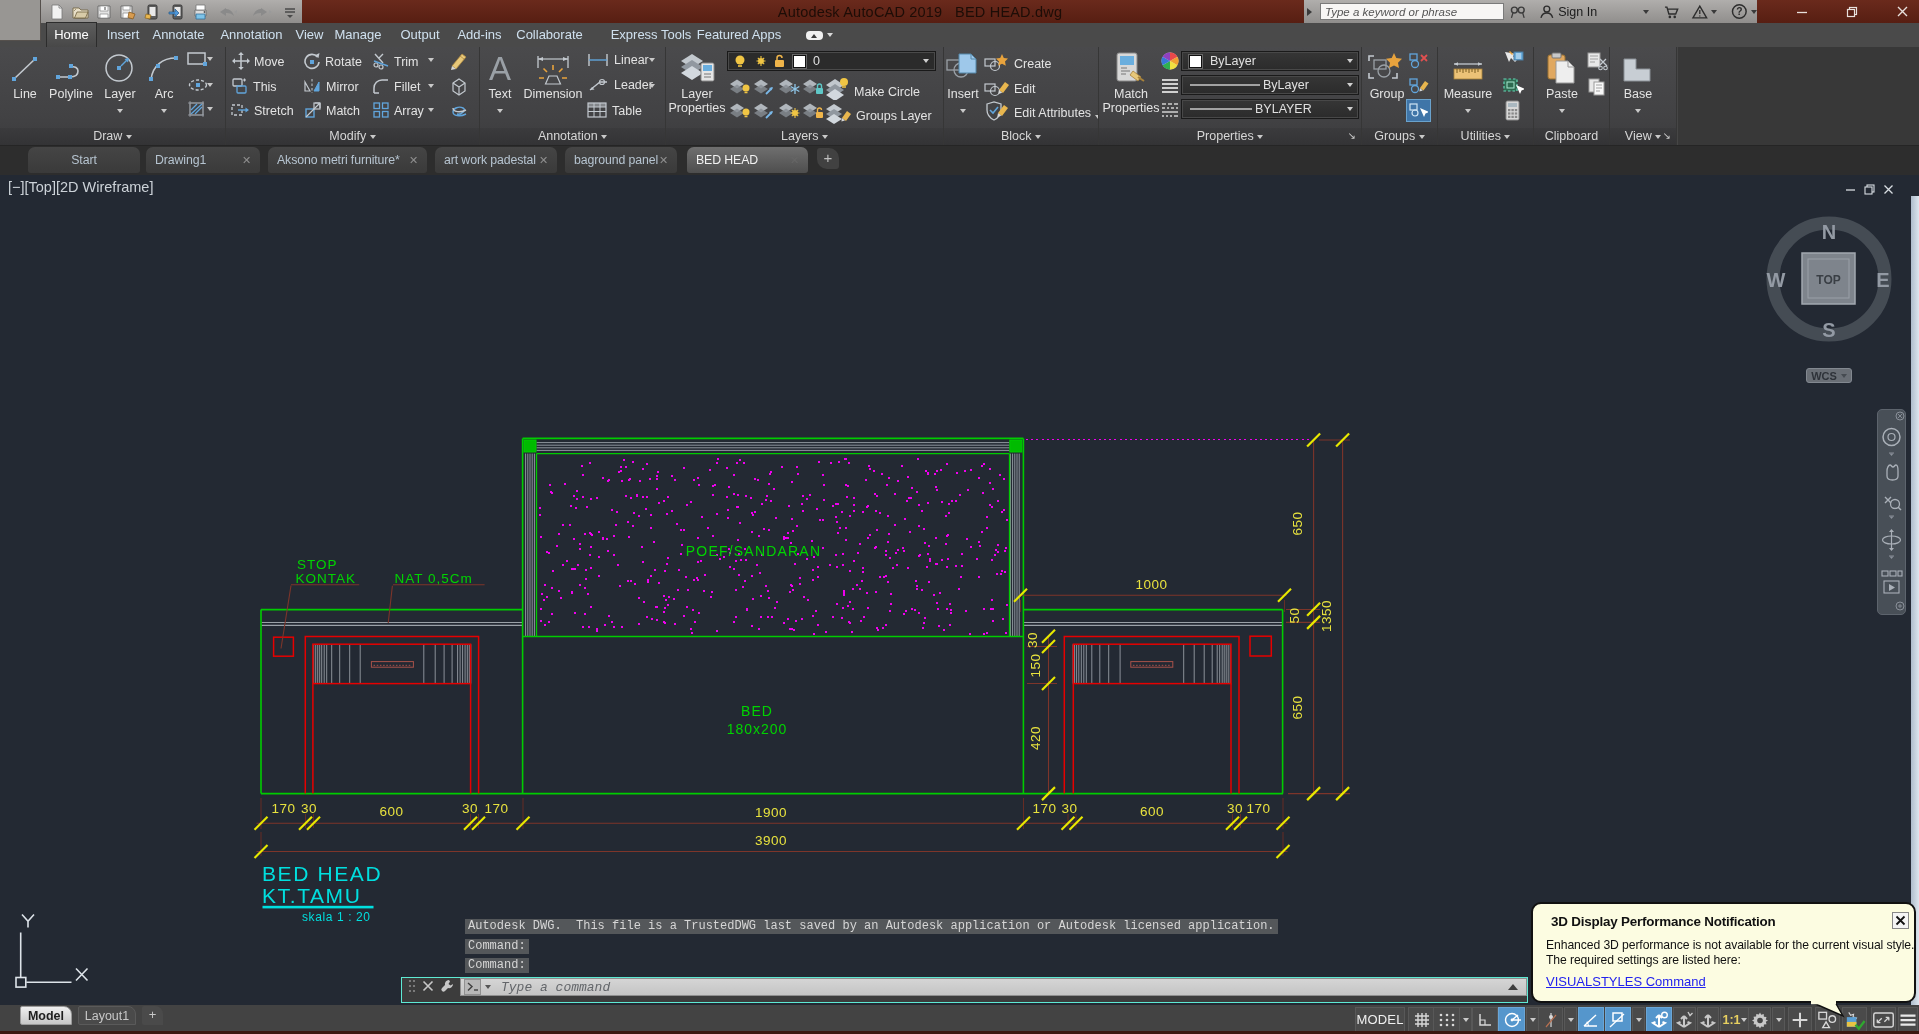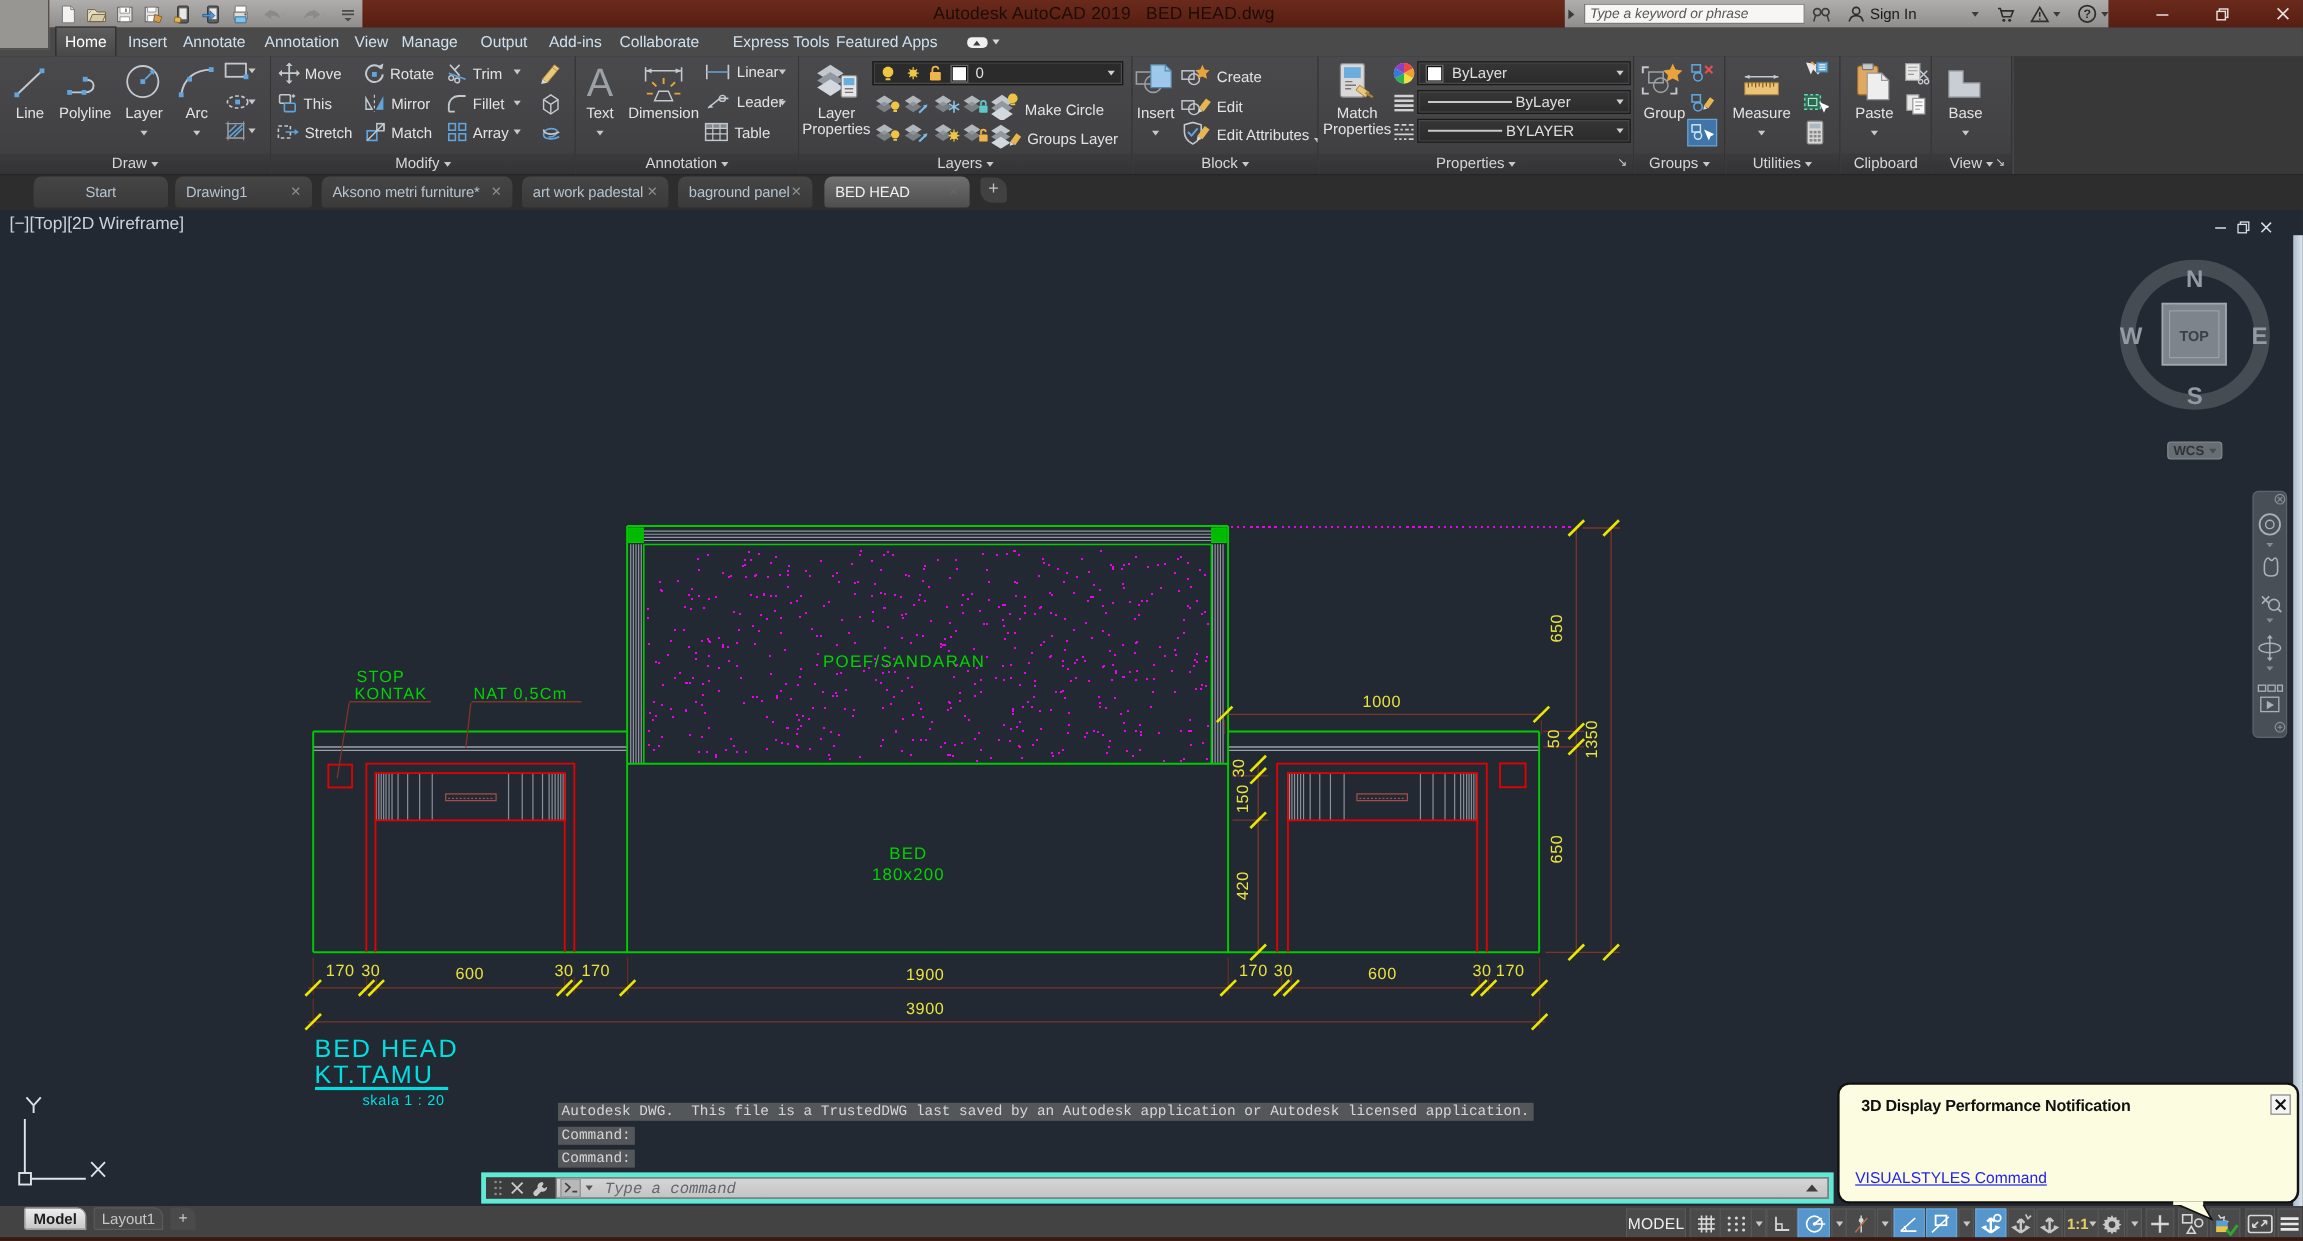--- a/index.html
+++ b/index.html
@@ -680,21 +680,21 @@
       <rect x="7" y="172" width="15" height="12"></rect>
     </g>
 <path d="M12 175l6 3.5-6 3.5z" fill="#aab0b8"></path>
 <circle cx="23" cy="197" r="4" fill="none" stroke="#8a9099" stroke-width="1"></circle>
     <path d="M21 197h4M23 195v4" stroke="#8a9099" stroke-width="0.9"></path>
 </svg>
 <div class="abs" style="left:1911px;top:196px;width:8px;height:809px;background:linear-gradient(90deg,#aebccb,#dde6ef)"></div>
 <div class="chip" style="left:465px;top:919px;height:15px;line-height:15px">Autodesk DWG.  This file is a TrustedDWG last saved by an Autodesk application or Autodesk licensed application.</div>
 <div class="chip" style="left:465px;top:939px;height:15px;line-height:15px">Command:</div>
 <div class="chip" style="left:465px;top:958px;height:15px;line-height:15px">Command:</div>
-<div class="abs" style="left:401px;top:977px;width:1127px;height:26px;background:#3c3c3c;border:4px solid #5eead4;display:flex;align-items:center;z-index:4">
+<div class="abs" style="left:401px;top:977px;width:1127px;height:26px;background:#3c3c3c;border:1px solid #5eead4;display:flex;align-items:flex-start;z-index:4">
 <div style="width:58px;display:flex;align-items:center;gap:6px;padding-left:6px">
 <svg width="8" height="14" viewBox="0 0 8 14" xmlns="http://www.w3.org/2000/svg">
         <g fill="#8a8a8a">
           <circle cx="2" cy="2" r="1.1"></circle>
           <circle cx="6" cy="2" r="1.1"></circle>
           <circle cx="2" cy="7" r="1.1"></circle>
           <circle cx="6" cy="7" r="1.1"></circle>
           <circle cx="2" cy="12" r="1.1"></circle>
           <circle cx="6" cy="12" r="1.1"></circle>
         </g>
@@ -966,17 +966,18 @@
     </svg>
   </div>
 <div class="abs" style="left:0;top:1031px;width:1919px;height:3px;background:#3a1710;z-index:7"></div>
 <div class="abs" style="left:1531px;top:902px;width:385px;height:101px;background:#fcfce1;border:2px solid #111;border-radius:10px;z-index:20;font-family:'Liberation Sans',sans-serif">
 <div style="position:absolute;left:18px;top:10px;font-size:13.4px;font-weight:bold;color:#111;letter-spacing:-0.2px">3D Display Performance Notification</div>
 <div style="position:absolute;right:5px;top:8px;width:17px;height:17px;border:1px solid #888;background:#f4f4f4;display:flex;align-items:center;justify-content:center">
       <svg width="11" height="11" viewBox="0 0 11 11" xmlns="http://www.w3.org/2000/svg">
         <path d="M1.5 1.5l8 8M9.5 1.5l-8 8" stroke="#111" stroke-width="1.8"></path>
       </svg>
     </div>
+<div style="position:absolute;left:13px;top:34px;font-size:12.2px;color:#111;line-height:14.5px;white-space:nowrap;letter-spacing:-0.1px">Enhanced 3D performance is not available for the current visual style.<br>The required settings are listed here:</div>
 <div style="position:absolute;left:13px;top:70px;font-size:13px;color:#2222ee;text-decoration:underline">VISUALSTYLES Command</div>
 </div>
 <svg class="abs" style="left:1806px;top:1001px;z-index:21" width="40" height="17" xmlns="http://www.w3.org/2000/svg">
     <path d="M5 1h24l8 14z" fill="#fcfce1" stroke="#111" stroke-width="1.4"></path>
     <path d="M5 1.5h25" stroke="#fcfce1" stroke-width="3.5"></path>
   </svg>
 </body></html>

